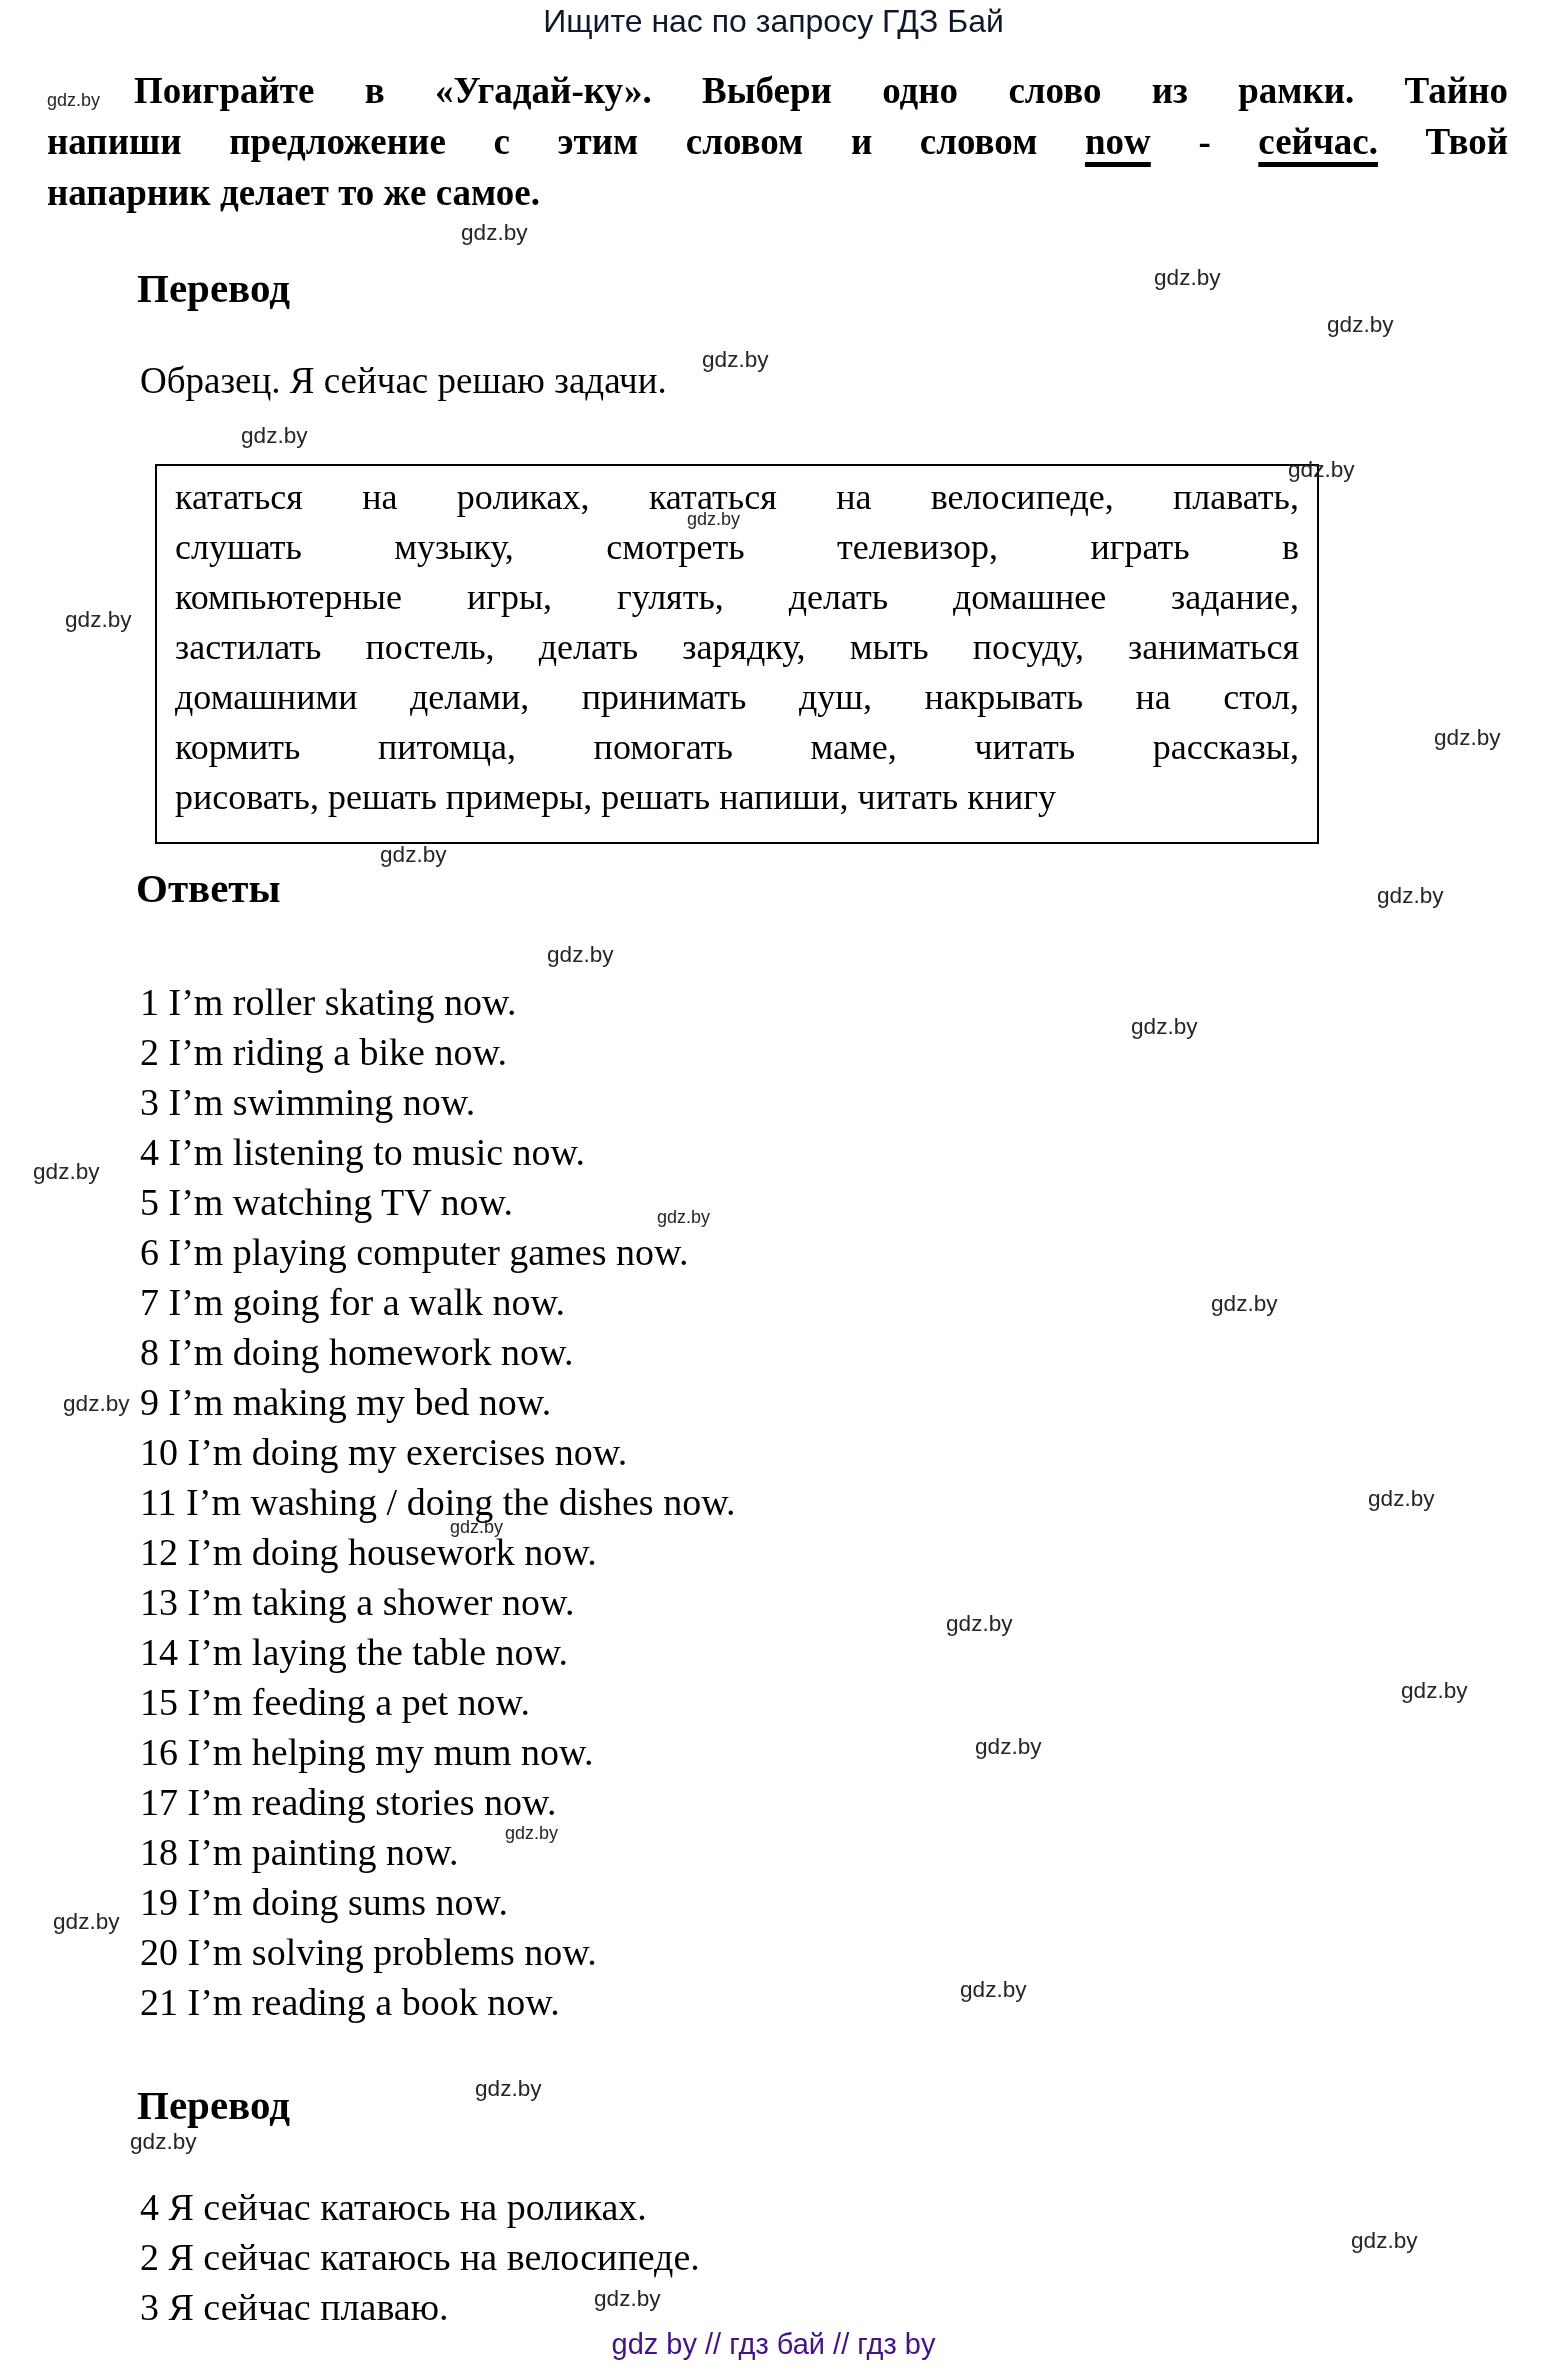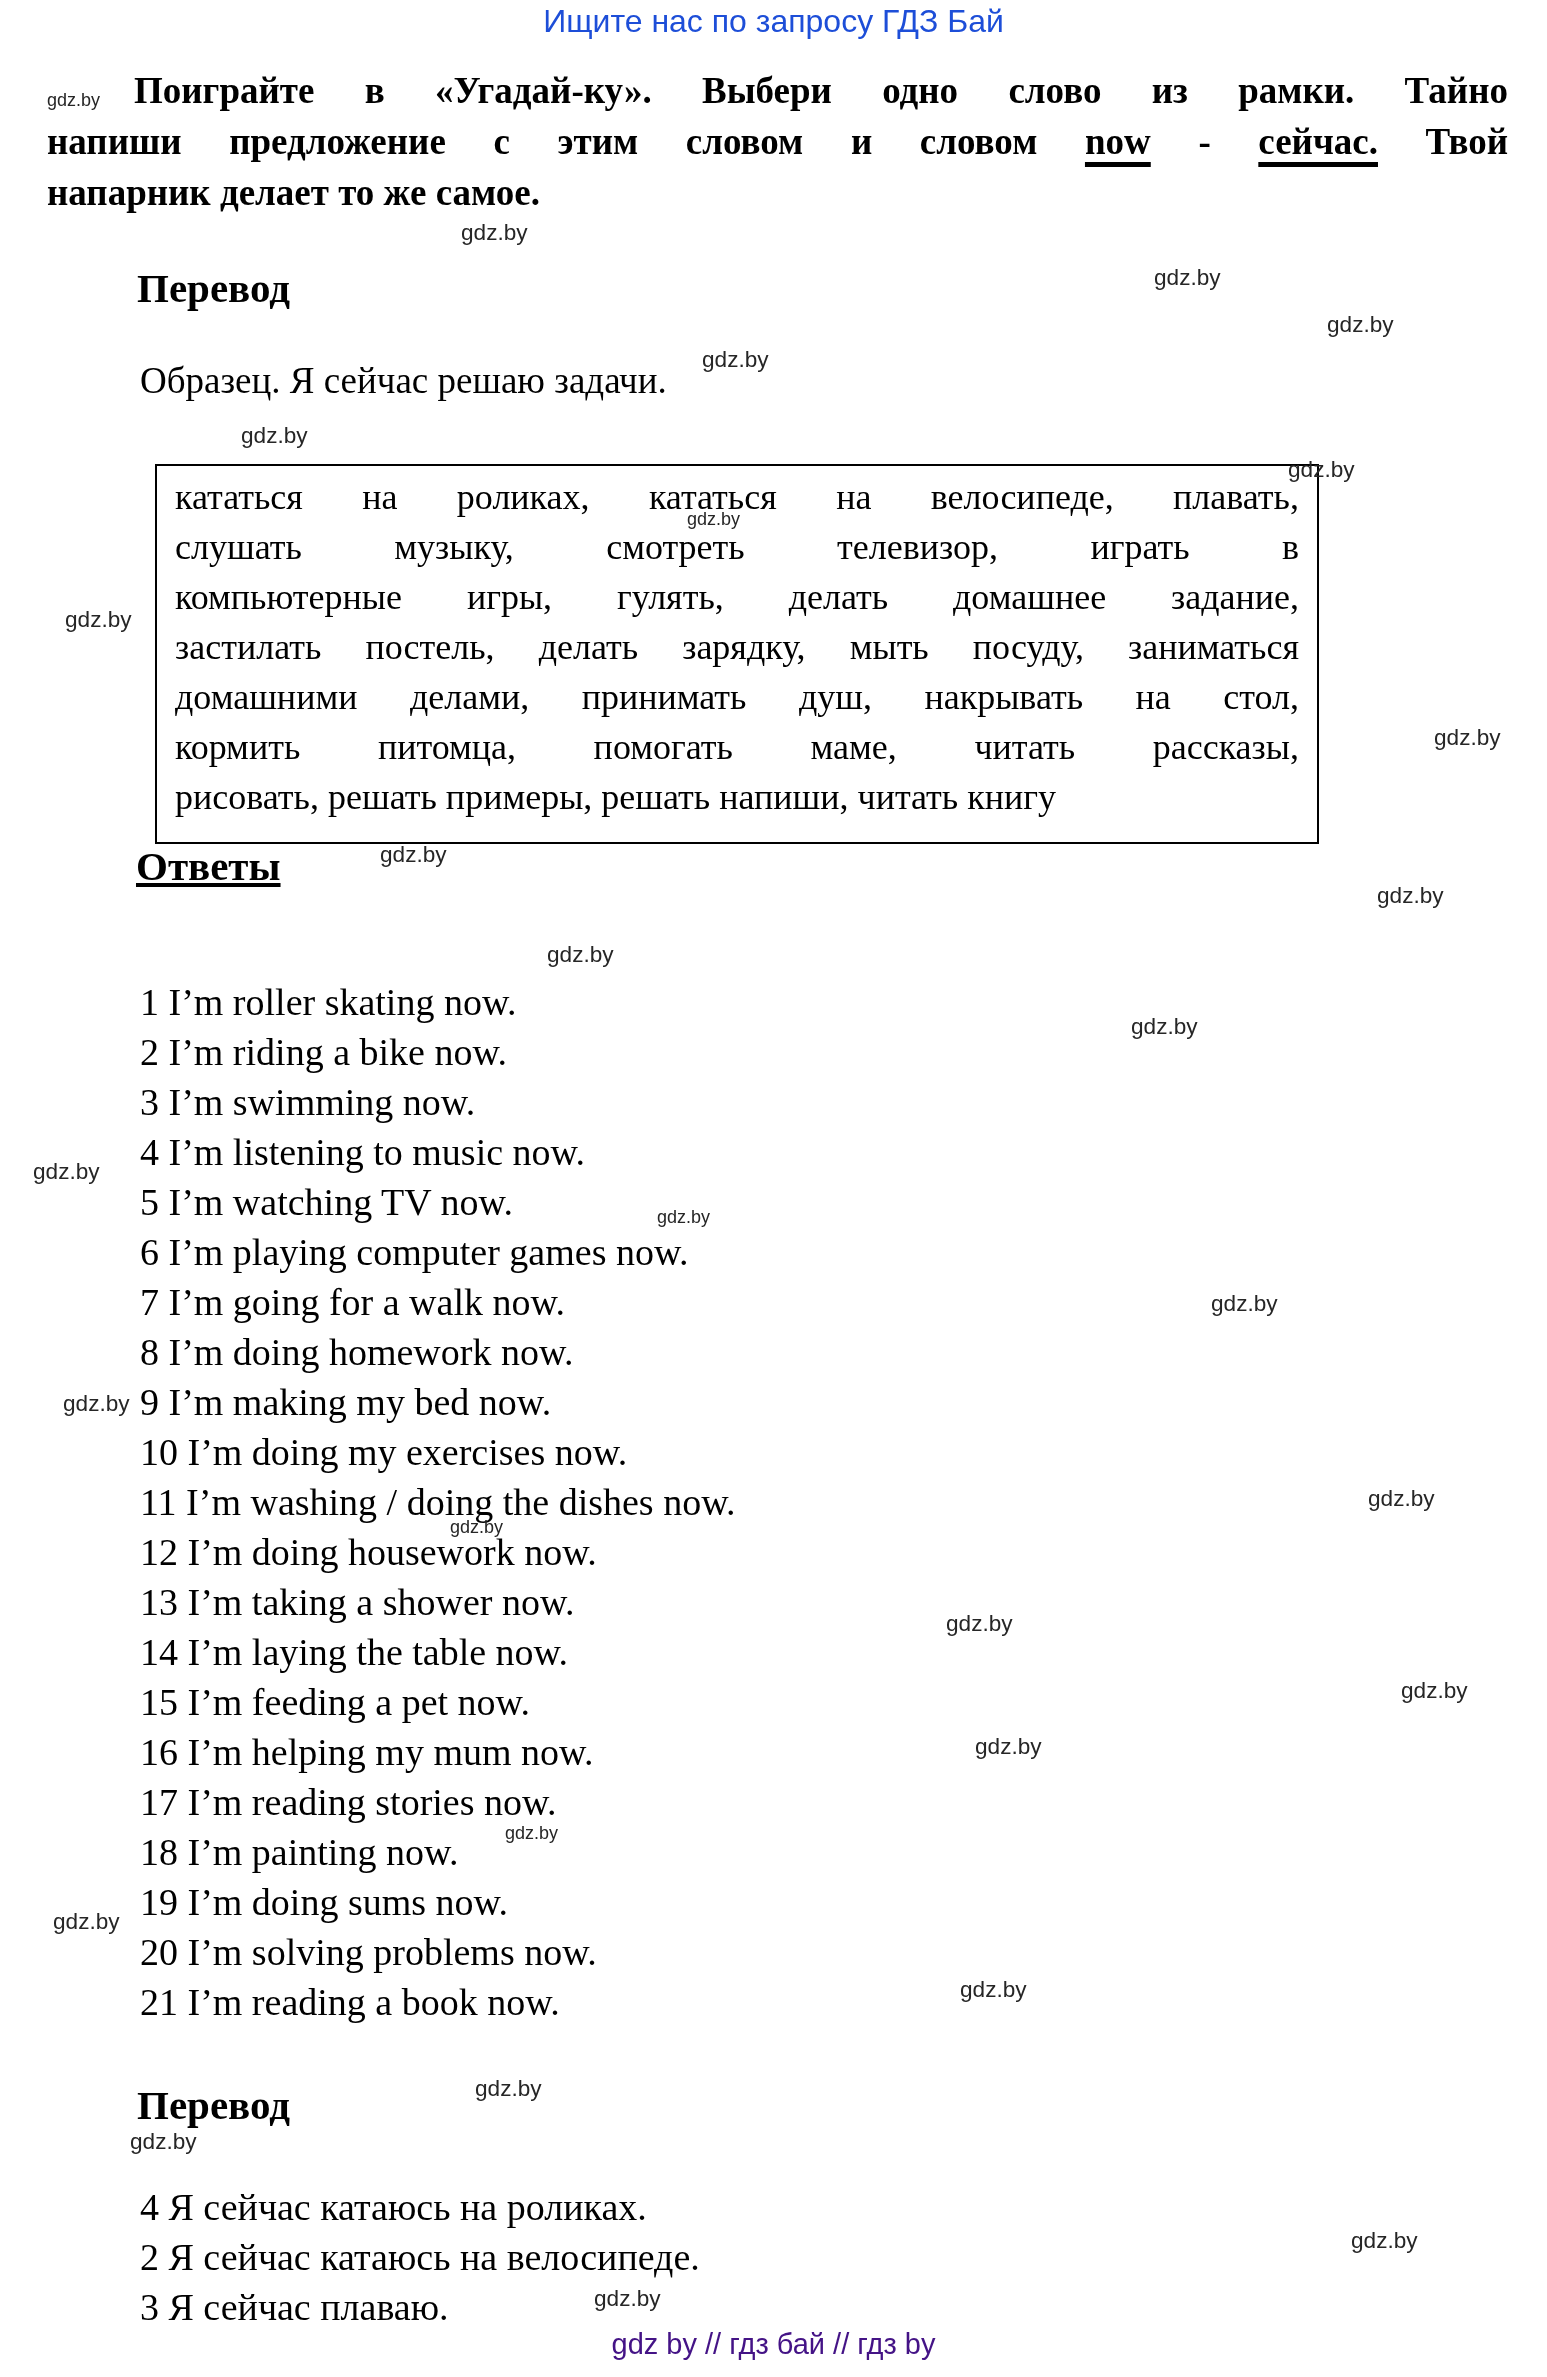--- a/index.html
+++ b/index.html
@@ -14,21 +14,21 @@
   
   #task{position:absolute;left:47px;top:65px;width:1461px;
         font-size:37px;font-weight:bold;line-height:51px;}
   .task-line{text-align:justify;text-align-last:justify;}
   .task-line.no-just{text-align:left;text-align-last:left;}
   #task-line-1{padding-left:87px;}
   .u{text-decoration:underline;text-decoration-thickness:5.3px;text-underline-offset:7.5px;}
 
   .heading{position:absolute;font-size:41px;font-weight:bold;}
   #heading-perevod-1{left:137px;top:264px;}
-  #heading-otvety{left:136px;top:842px;text-decoration:underline;}
+  #heading-otvety{left:136px;top:864px;}
   #heading-perevod-2{left:137px;top:2081px;}
 
   #sample{position:absolute;left:140px;top:359px;font-size:37px;}
 
   
   #word-box{position:absolute;left:155px;top:464px;width:1124px;
             border:2.3px solid #000;padding:6px 18px 20px 18px;
             font-size:36px;line-height:50px;}
   .box-line{text-align:justify;text-align-last:justify;}
   .box-line:last-child{text-align-last:left;}
@@ -37,21 +37,21 @@
   #translations-list{position:absolute;left:140px;top:2182px;font-size:38px;line-height:50px;width:1281px;}
 
   .wm{position:absolute;font-family:"Liberation Sans",sans-serif;font-size:22.6px;color:#262626;white-space:nowrap;}
   .wm-small{font-size:18px;}
 </style>
 </head>
 <body>
 
 <div id="page">
 
-  <div id="banner-top" class="banner" style="color: #1d4ed8; text-align: center;">Ищите нас по запросу ГДЗ Бай</div>
+  <div id="banner-top" class="banner" style="color: #0f172a; text-align: center;">Ищите нас по запросу ГДЗ Бай</div>
 
   <div id="task">
     <div id="task-line-1" class="task-line">Поиграйте в «Угадай-ку». Выбери одно слово из рамки. Тайно</div>
     <div id="task-line-2" class="task-line"><span>напиши предложение с этим словом и словом </span><span class="u">now</span><span> - </span><span class="u">сейчас.</span><span> Твой</span></div>
     <div id="task-line-3" class="task-line no-just">напарник делает то же самое.</div>
   </div>
 
   <div id="heading-perevod-1" class="heading">Перевод</div>
 
   <div id="sample">Образец. Я сейчас решаю задачи.</div>

